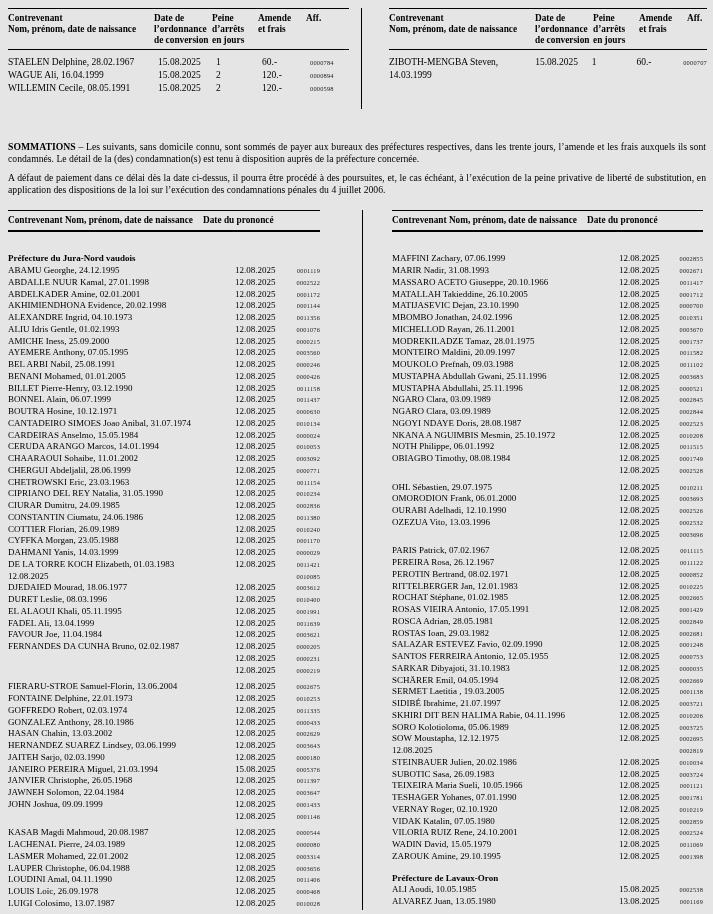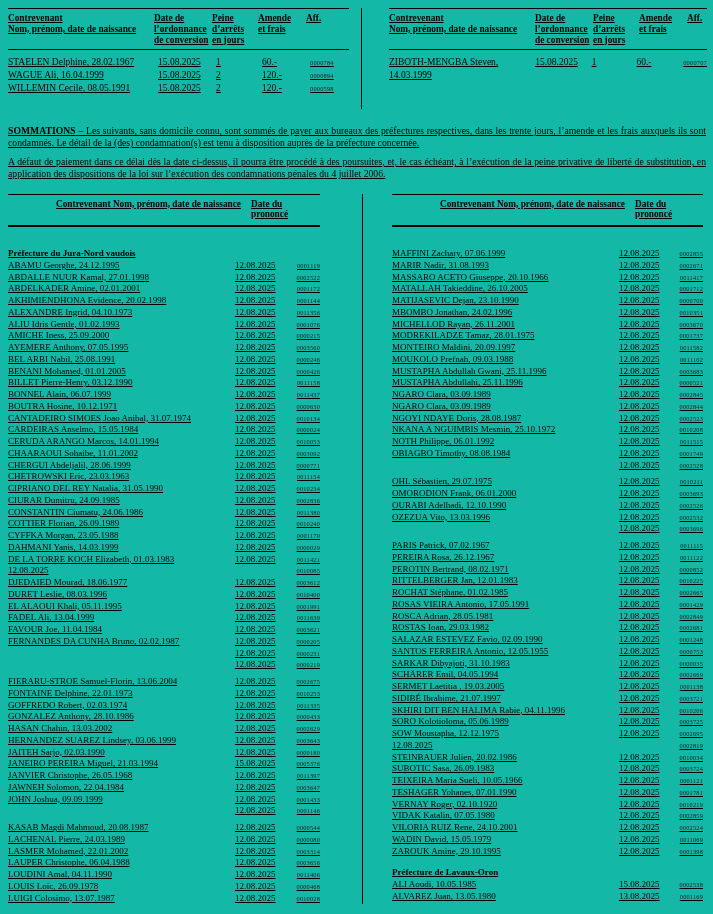--- a/index.html
+++ b/index.html
@@ -1,49 +1,49 @@
 <!DOCTYPE html>
 <html><head>
 <meta charset="utf-8">
 <style>
   html,body{margin:0;padding:0;background:#fff;}
   .page{
     width:713px;height:914px;box-sizing:border-box;
-    padding:8px 6px 0 8px;background:#14b8a6;color:#000;
+    padding:8px 6px 0 8px;background:#e5e5e5;color:#000;
     font-family:"Liberation Serif","DejaVu Serif",serif;
-    overflow:hidden;position:relative;text-decoration:underline;
+    overflow:hidden;position:relative;
   }
   .cols{display:flex;}
   .vdiv{width:1px;background:#000;align-self:stretch;}
   
   .top .vdiv{margin-left:12px;margin-right:27px;}
   .tcol-l{width:342px;padding-bottom:14px;}
   .tcol-r{width:318px;padding-bottom:14px;}
   .rule{border-top:1px solid #000;height:0;}
   .thead{display:flex;font-weight:bold;font-size:9.3px;line-height:10.8px;padding:4px 0 4px;}
   .thead .h{display:block;}
   .c-name{width:146px;}
   .c-date{width:58px;}
   .c-peine{width:46px;}
   .c-amende{width:48px;}
   .c-ref{flex:1;}
   .trows{margin-top:6px;}
   .trow{display:flex;font-size:9.5px;line-height:13px;}
   .trow .c-name{padding-right:4px;}
   .trow .c-ref{font-size:6.4px;line-height:13px;color:#222;letter-spacing:.2px;}
   
-  .paras{margin-top:16px;margin-right:1px;font-size:9.7px;line-height:11.8px;text-align:justify;}
+  .paras{margin-top:32px;margin-right:1px;font-size:9.7px;line-height:11.8px;text-align:justify;}
   .paras p{margin:0 0 7px 0;}
   
   .main{margin-top:14px;}
   .main .vdiv{margin-left:42px;margin-right:29px;}
   .mcol-l{width:312px;}
   .mcol-r{width:311px;}
   .mhead{display:flex;font-weight:bold;font-size:9.3px;line-height:10.8px;padding:4px 0 5px;}
-  .mh-name{width:195px;margin-left:48px;}
+  .mh-name{width:195px;}
   .mh-date{flex:1;}
   .mrule{border-top:2px solid #000;height:0;}
   .mrows{padding-top:21px;}
   .row{display:flex;font-size:9px;line-height:11.75px;}
   .row .name{width:227px;white-space:nowrap;}
   .row .lines{flex:1;}
   .dline{display:flex;justify-content:space-between;}
   .dline .ref{font-size:6.3px;line-height:11.75px;color:#222;letter-spacing:.2px;}
   .section-title{font-weight:bold;font-size:9px;line-height:11.75px;}
   .gap{height:5px;}

